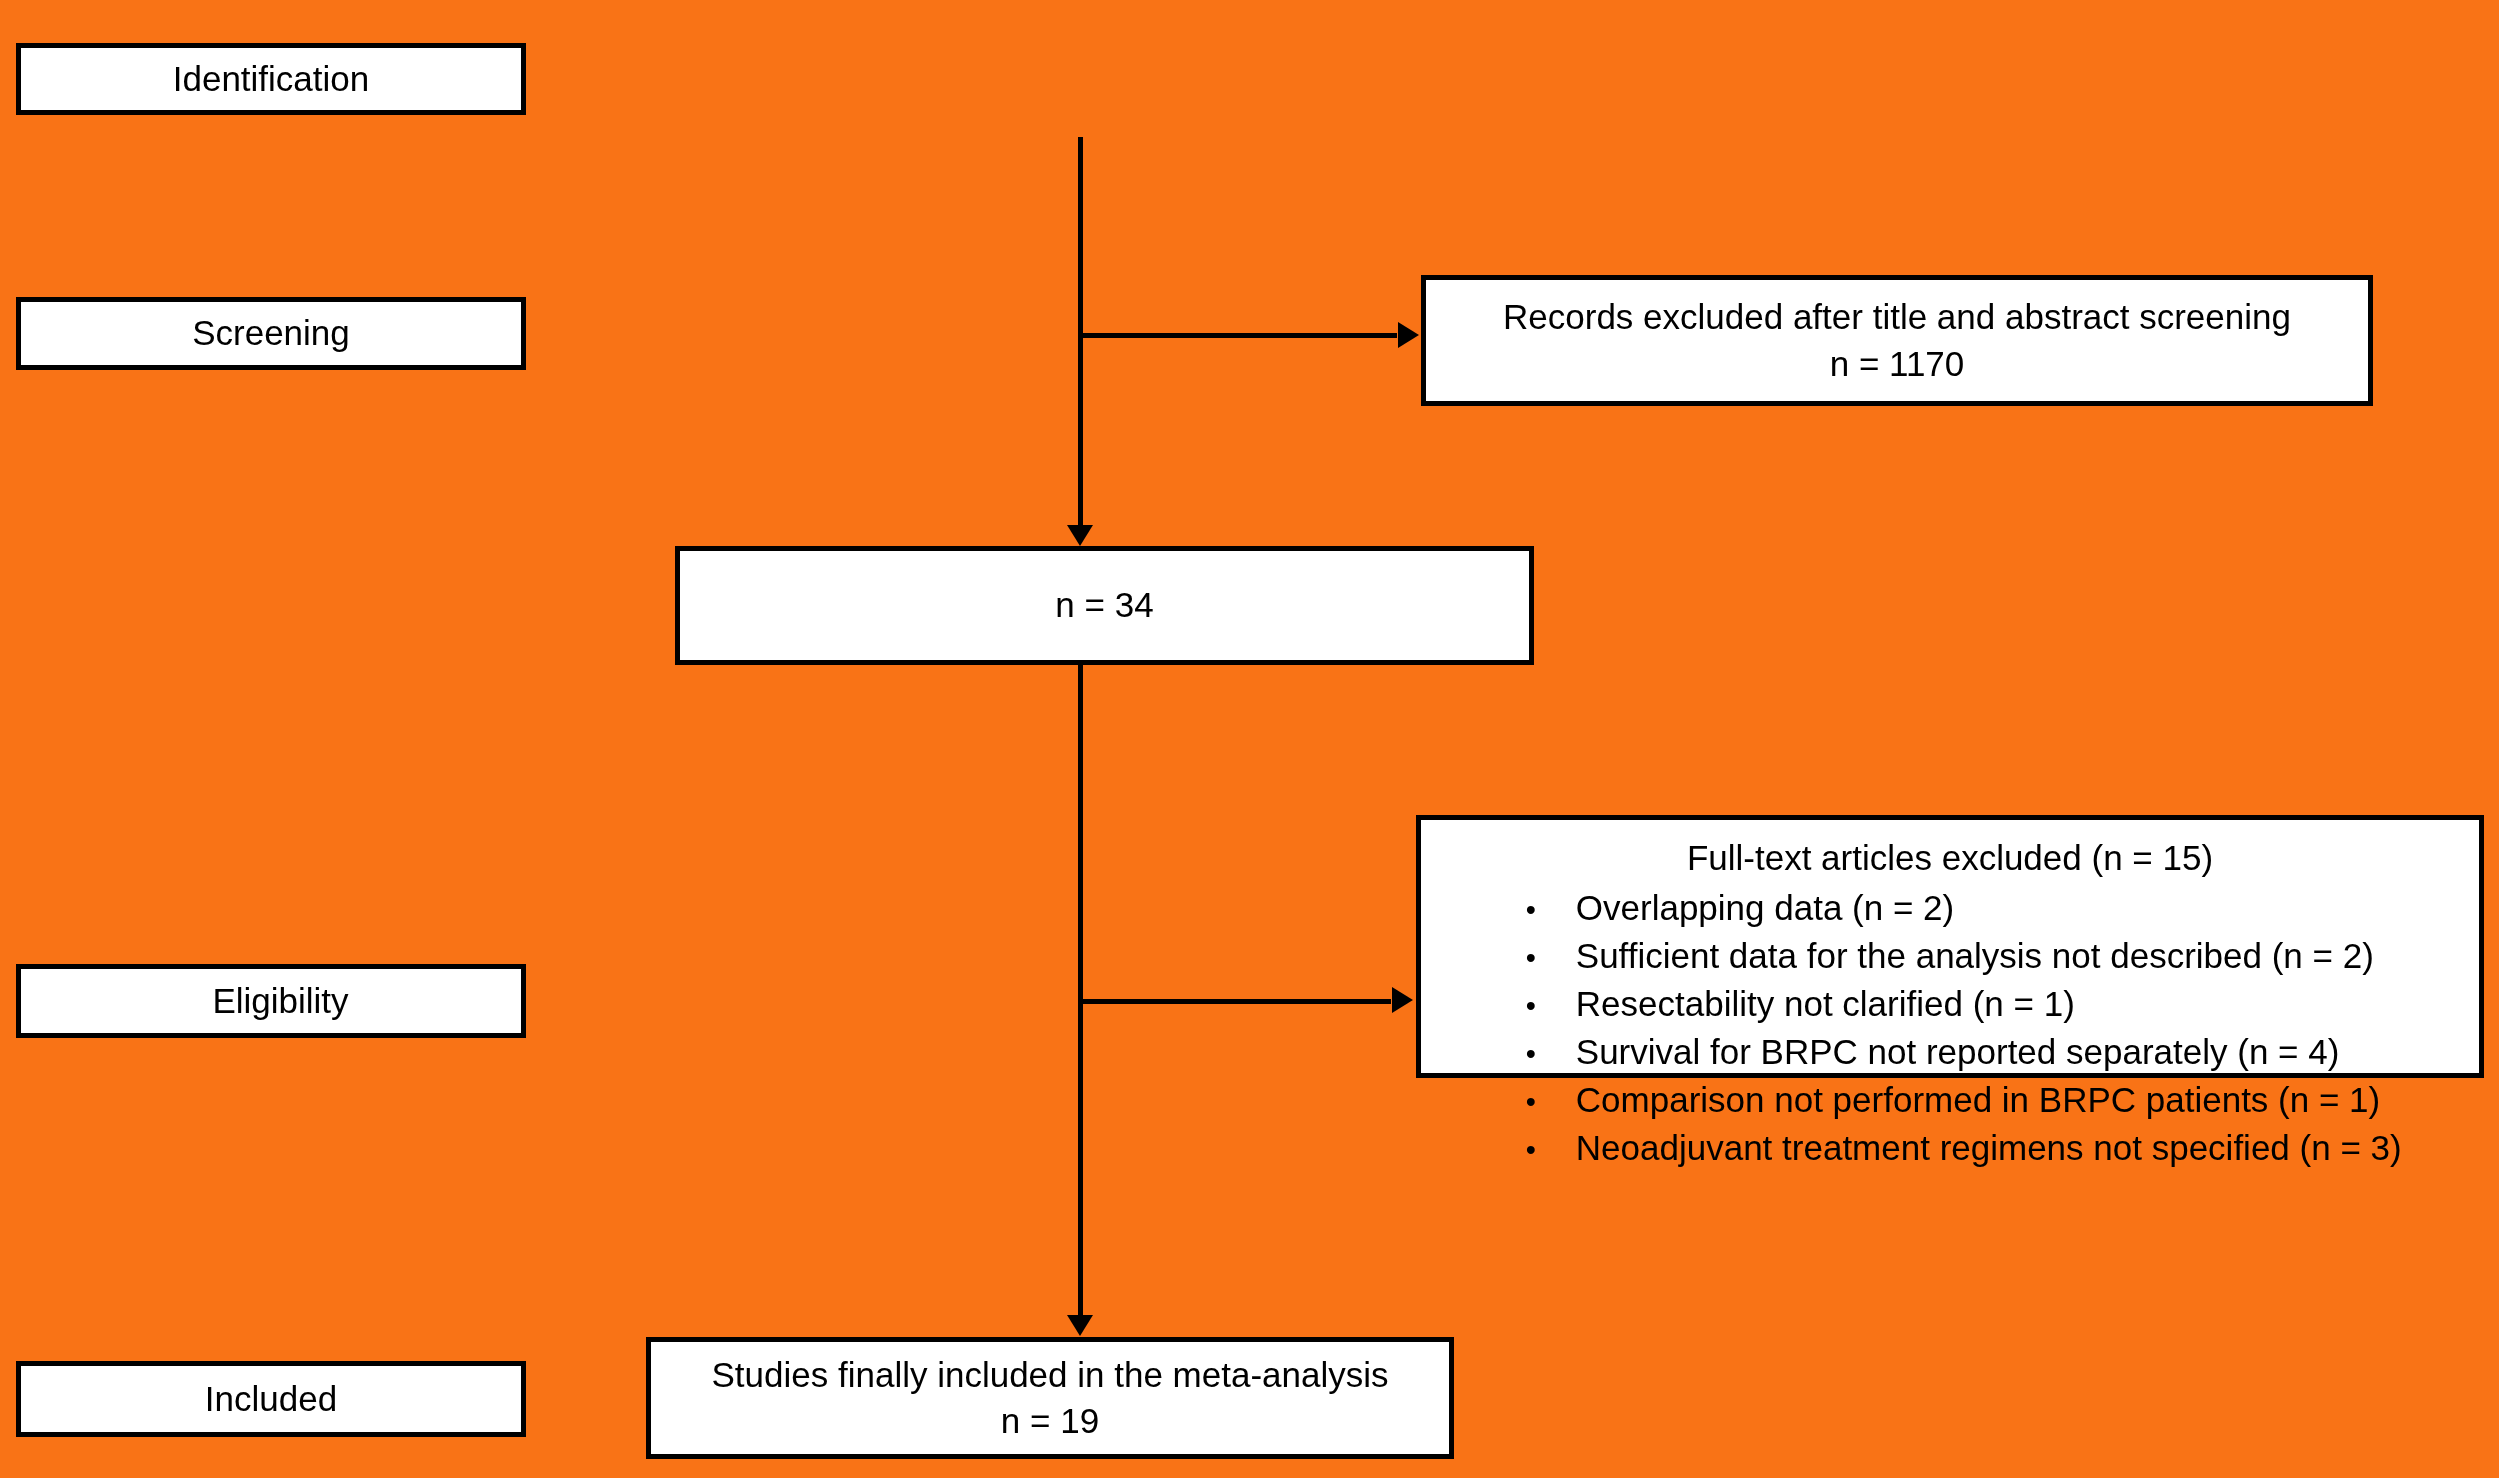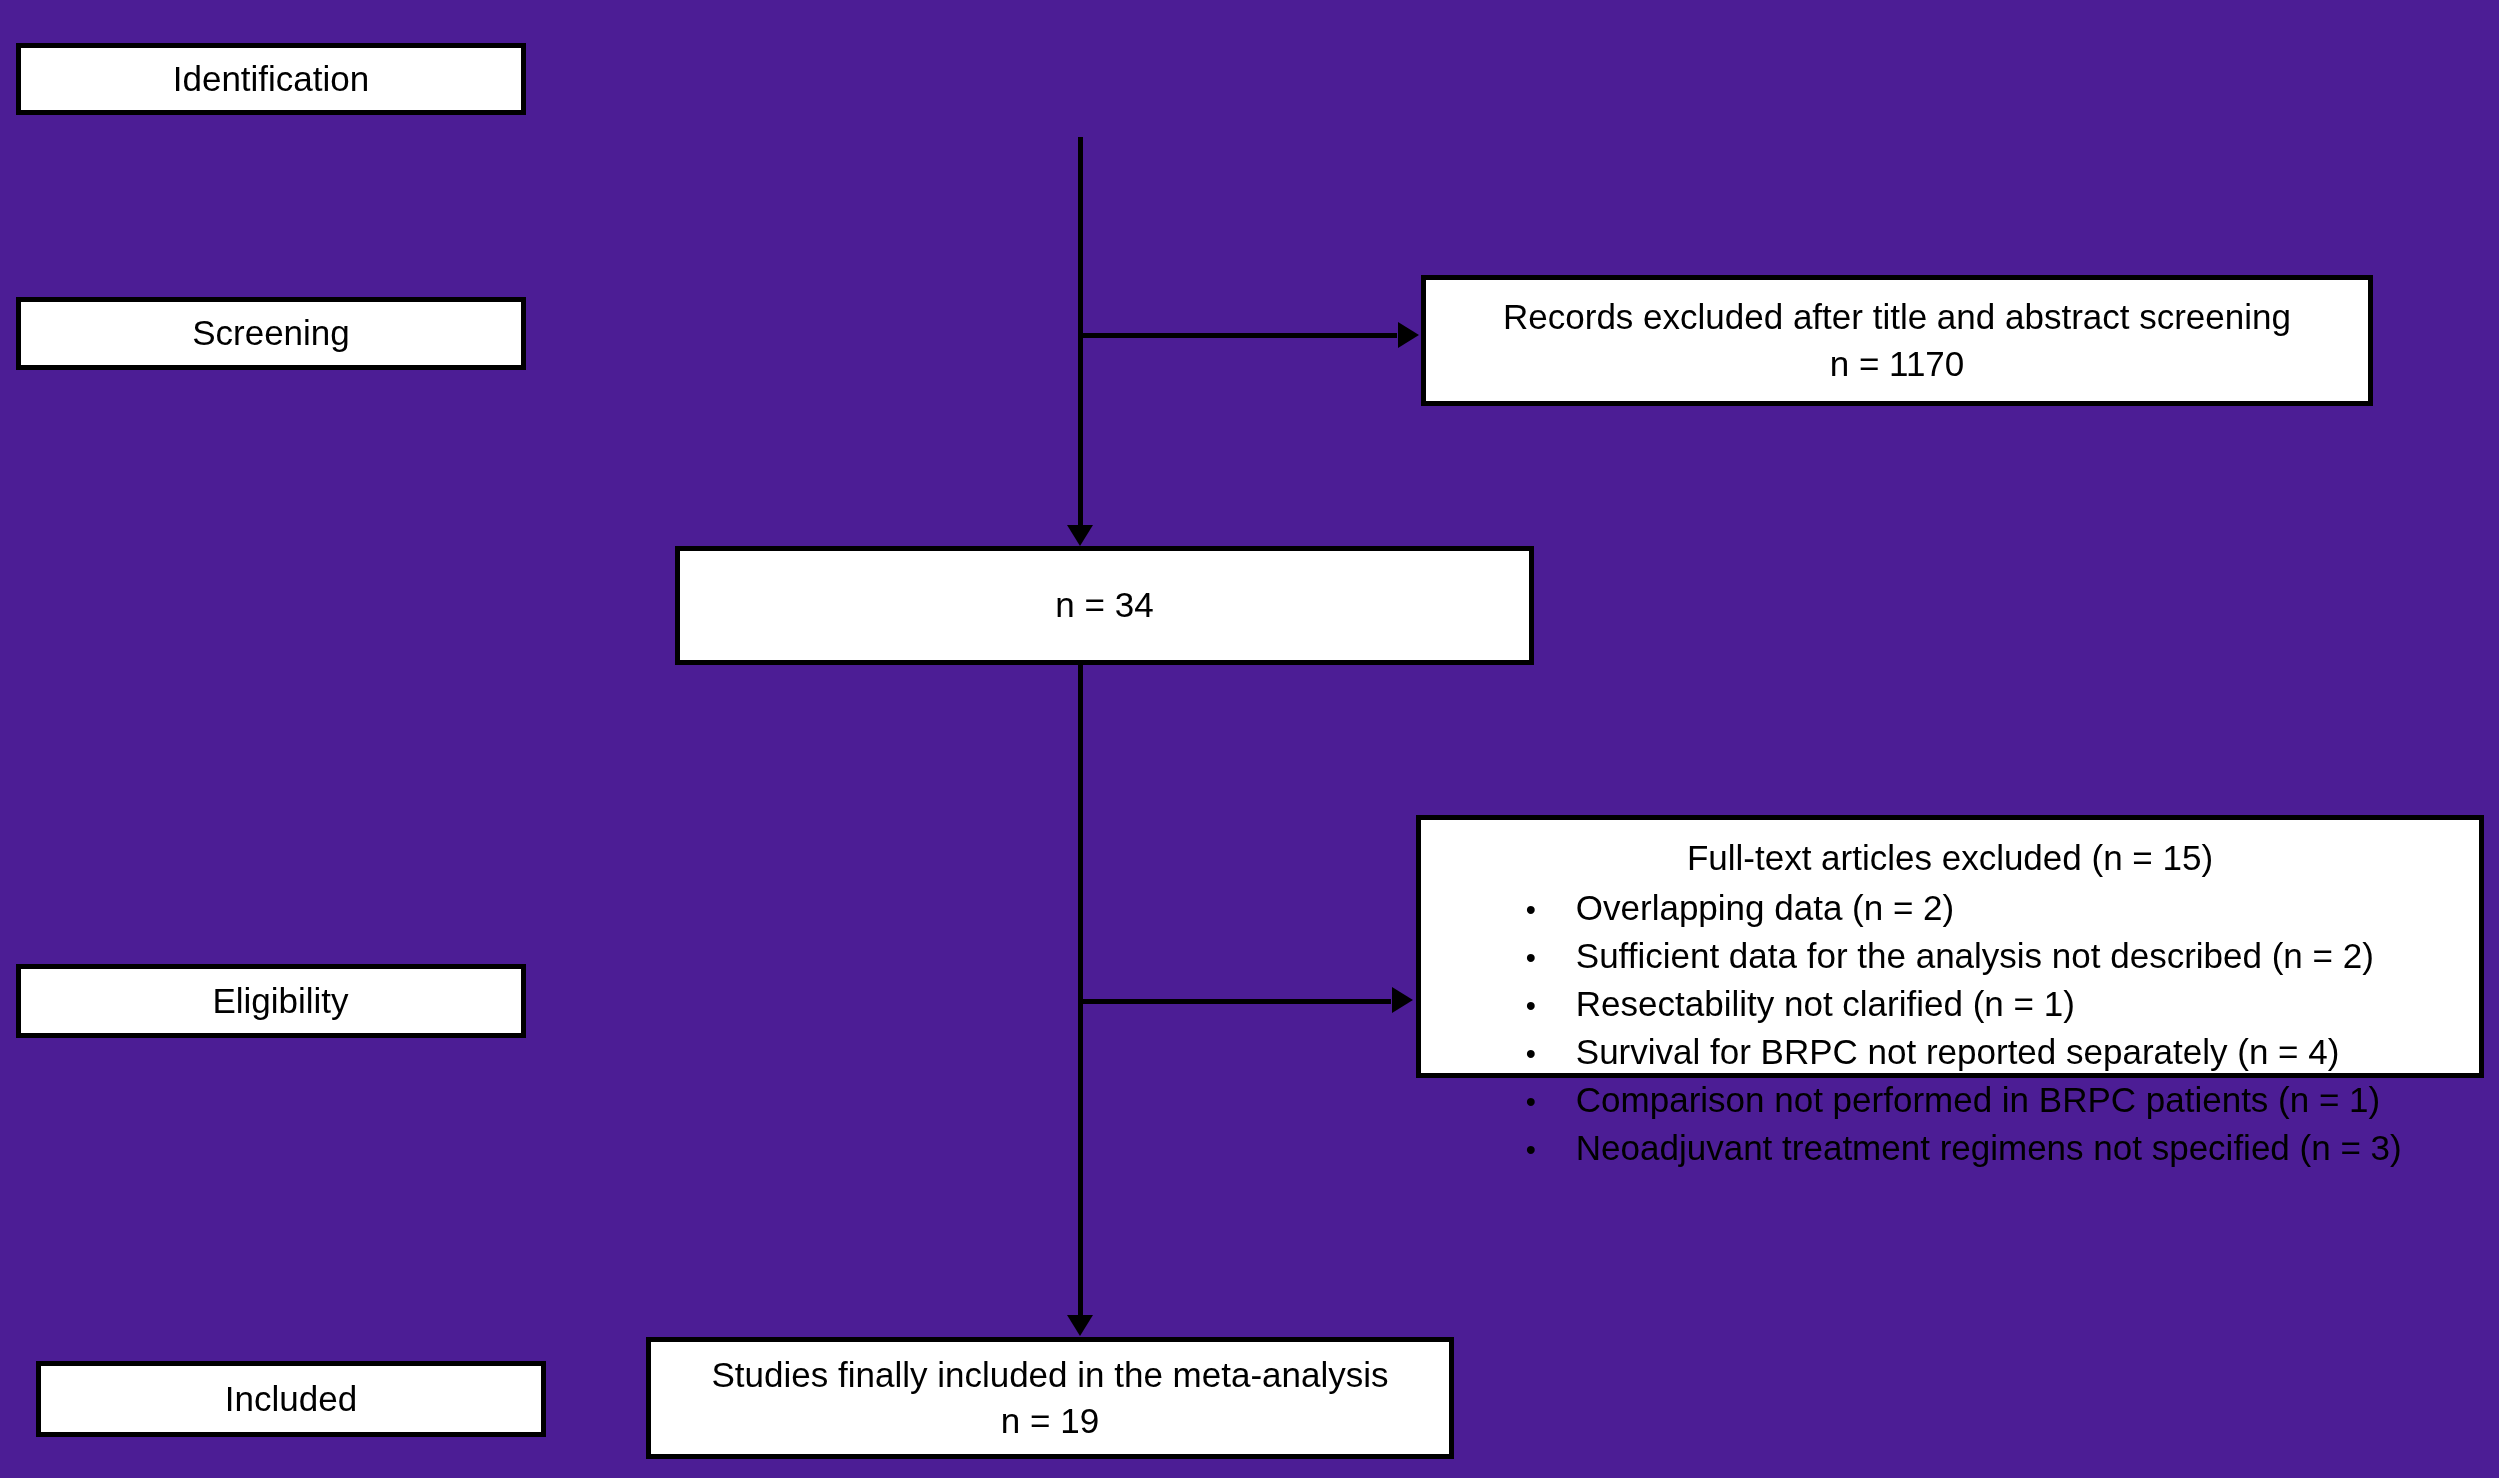--- a/index.html
+++ b/index.html
@@ -4,21 +4,21 @@
 <style>
   html, body {
     margin: 0;
     padding: 0;
     background: #ffffff;
   }
   #canvas {
     position: relative;
     width: 2500px;
     height: 1479px;
-    background: #4c1d95;
+    background: #f97316;
     color: #000000;
     font-family: "Liberation Sans", sans-serif;
     font-size: 35px;
     line-height: 1.32;
     overflow: hidden;
   }
   .box {
     position: absolute;
     box-sizing: border-box;
     border: 5.3px solid #000000;
@@ -29,21 +29,21 @@
     justify-content: center;
     text-align: center;
   }
   .stage-box {
     left: 16px;
     width: 510px;
   }
   #stage-identification { top: 43px;  height: 72px; }
   #stage-screening      { top: 297px; height: 73px; }
   #stage-eligibility    { top: 964px; height: 74px; padding-left: 19px; }
-  #stage-included       { top: 1361px; height: 76px; margin-left: 20px; }
+  #stage-included       { top: 1361px; height: 76px; }
 
   #node-identified         { left: 646px;  top: 17px;   width: 870px; height: 121px; }
   #node-excluded-screening { left: 1421px; top: 275px;  width: 952px; height: 131px; }
   #node-fulltext           { left: 675px;  top: 546px;  width: 859px; height: 119px; }
   #node-excluded-fulltext  {
     left: 1416px; top: 815px; width: 1068px; height: 263px;
     padding: 13.7px 20px;
     justify-content: flex-start;
     align-items: center;
     text-align: left;

